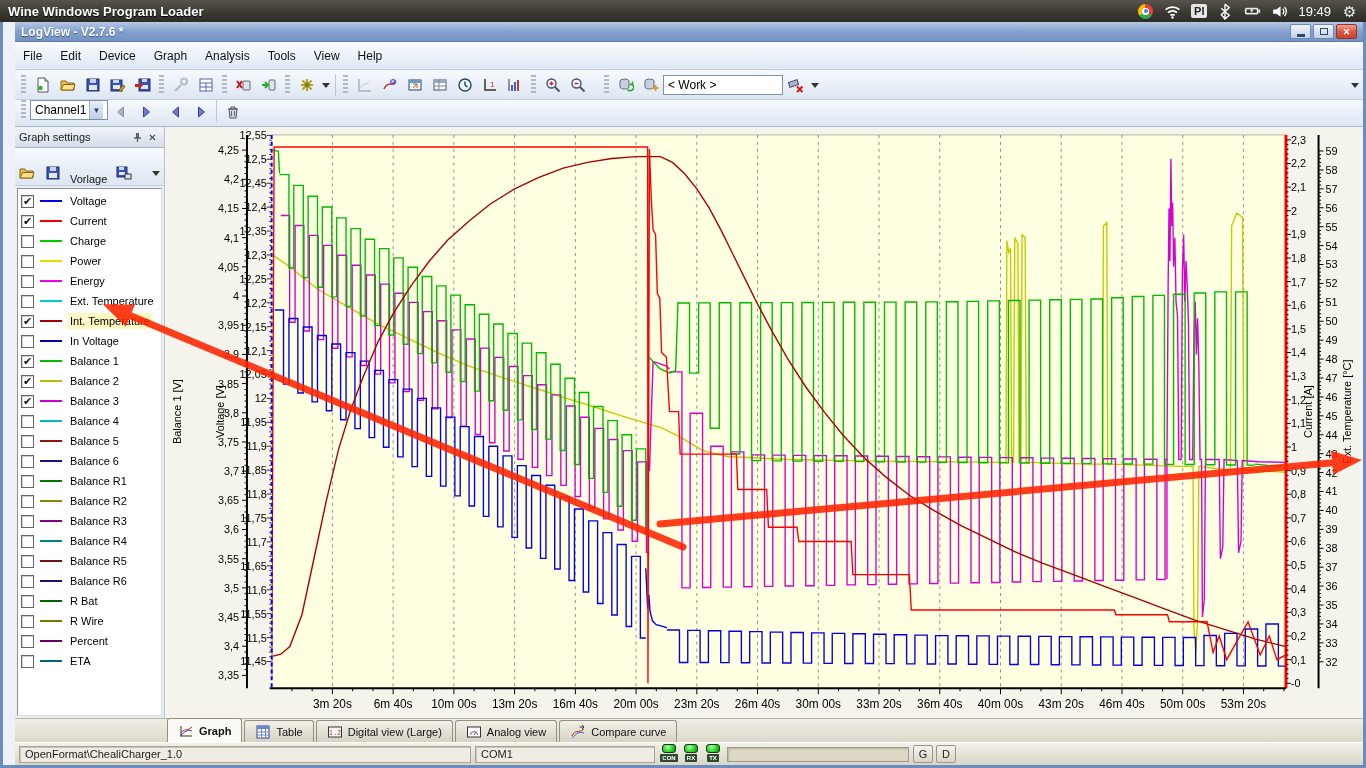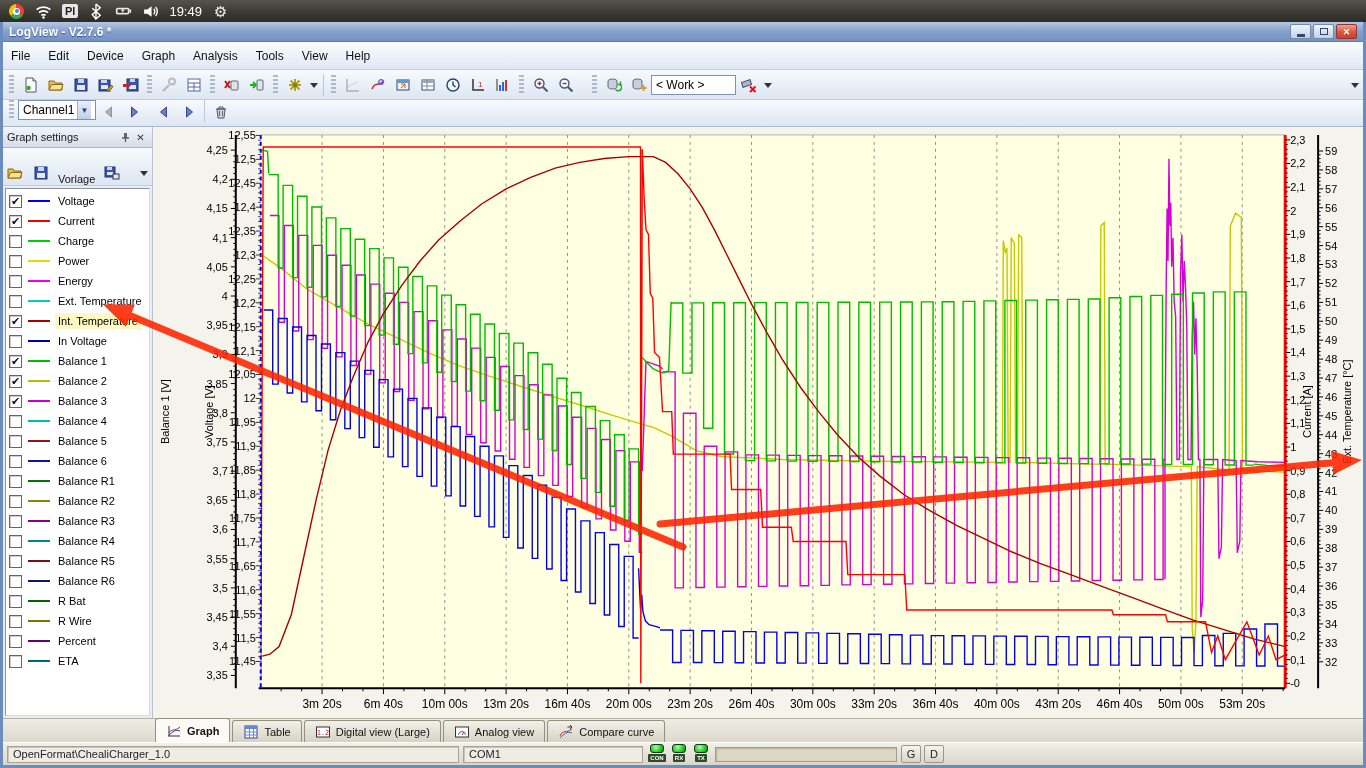--- a/index.html
+++ b/index.html
@@ -21,21 +21,21 @@
      display:flex; align-items:center; justify-content:center; }
   .chrome-dot { width:4px; height:4px; border-radius:50%; background:#4285f4; }
   .kb-layout { background:#e6e6e6; color:#222; font-size:11px; font-weight:bold;
      padding:1px 3px; border-radius:2px; line-height:12px; }
   .tray .clock { font-size:13px; color:#fff; }
   .gear { font-size:15px; color:#eee; line-height:15px; }
 
   
   .window { position:absolute; top:22px; left:0; width:1366px; height:746px;
             border:3px solid #6c8cbd; border-top:none; background:#eef2f8;
-            display:flex; flex-direction:column; }
+            display:flex; flex-direction:column;padding-left:12px; }
   .titlebar { height:20px; background:linear-gradient(#b6c8e4,#84a0cc 50%,#7493c3);
               display:flex; align-items:center; padding:0 6px; border-bottom:1px solid #5f7cab; }
   .titlebar .wtitle { color:#fff; font-size:12px; font-weight:bold; flex:1;
                       text-shadow:0 1px 1px #3a5788; }
   .wbtn { width:21px; height:15px; margin-left:2px; border:1px solid #7089ae; border-radius:2px;
           background:linear-gradient(#f0f5fb,#c2d0e6); display:flex; align-items:center;
           justify-content:center; font-size:9px; color:#33466b; }
   .wbtn.close { background:linear-gradient(#f2a091,#d9543e 55%,#c8432e); color:#fff;
           font-weight:bold; border-color:#8e3628; }
   .minglyph { width:8px; height:3px; background:#33466b; margin-top:7px; }
@@ -121,20 +121,21 @@
 
   #overlay { position:absolute; inset:0; width:1366px; height:768px;
              pointer-events:none; z-index:60; }
 </style>
 </head>
 <body>
 
 <div id="stage">
 
   <div class="taskbar">
+    <div class="tb-title">Wine Windows Program Loader</div>
     <div class="tray">
       <span class="ticon">
           <span class="chrome-outer">
             <span class="chrome-inner">
               <span class="chrome-dot"></span>
             </span>
           </span>
         </span>
       <span class="ticon">
         <svg viewBox="0 0 16 16">
@@ -384,21 +385,21 @@
         </button>
         <button class="tb-btn">
           <span class="icon">
             <svg viewBox="0 0 16 16">
               <ellipse cx="6.5" cy="4" rx="4.5" ry="2" fill="#c7cede" stroke="#667"></ellipse>
               <path d="M2 4v6c0 1.1 2 2 4.5 2S11 11.1 11 10V4" fill="#c7cede" stroke="#667"></path>
               <path d="M12.5 8v6M9.5 11h6" stroke="#c9a227" stroke-width="1.8"></path>
             </svg>
           </span>
         </button>
-        <div class="combo" style="width: 85px;">
+        <div class="combo" style="width: 120px;">
           <span>&lt; Work &gt;</span>
         </div>
         <button class="tb-btn">
           <span class="icon">
             <svg viewBox="0 0 16 16">
               <rect x="1" y="4" width="9" height="5" transform="rotate(-18 5.5 6.5)" fill="#aab4d4" stroke="#445"></rect>
               <path d="M9 9.5l5.5 5.5M14.5 9.5L9 15" stroke="#dd1111" stroke-width="1.8"></path>
             </svg>
           </span>
         </button>

